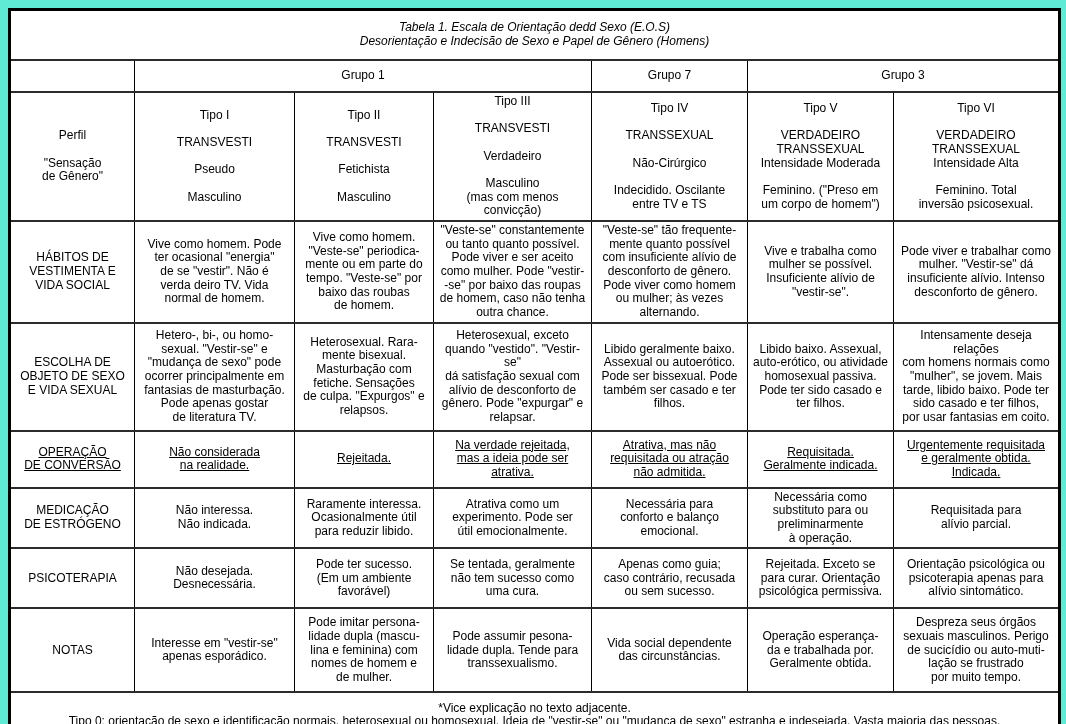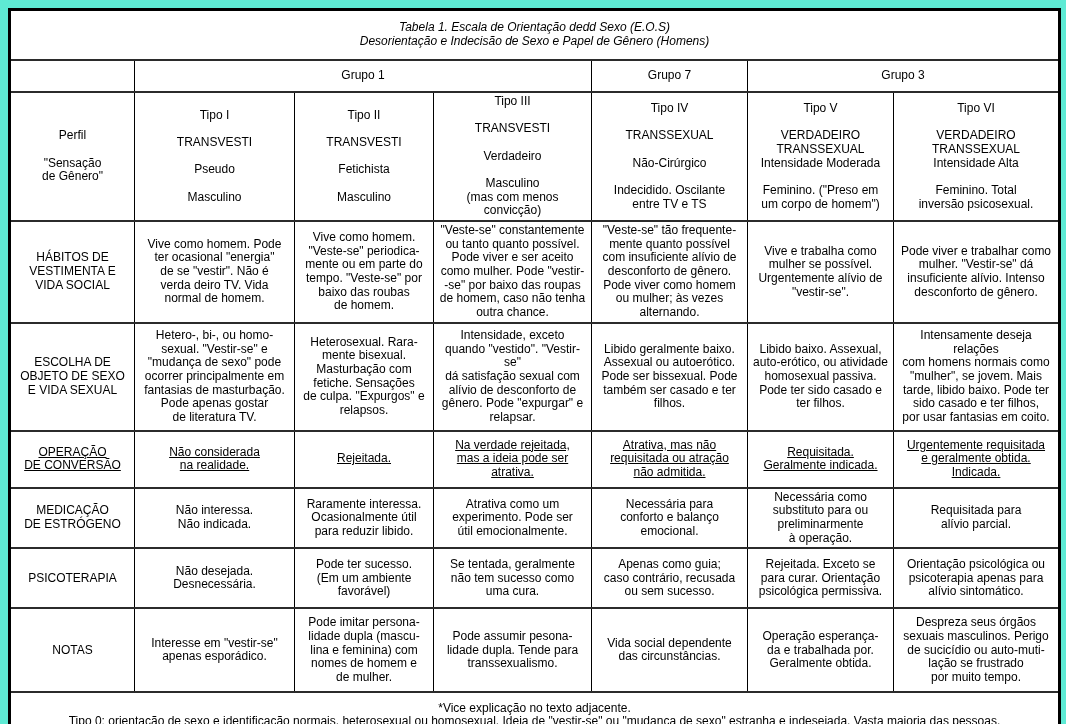--- a/index.html
+++ b/index.html
@@ -170,21 +170,21 @@
 outra chance.</td>
       <td>"Veste-se" tão frequente-
 mente quanto possível
 com insuficiente alívio de
 desconforto de gênero.
 Pode viver como homem
 ou mulher; às vezes
 alternando.</td>
       <td>Vive e trabalha como
 mulher se possível.
-Urgentemente alívio de
+Insuficiente alívio de
 "vestir-se".</td>
       <td class="sm">Pode viver e trabalhar como
 mulher. "Vestir-se" dá
 insuficiente alívio. Intenso
 desconforto de gênero.</td>
     </tr>
 
     <tr class="escolha-row">
       <th>ESCOLHA DE
 OBJETO DE SEXO
@@ -195,21 +195,21 @@
 ocorrer principalmente em
 fantasias de masturbação.
 Pode apenas gostar
 de literatura TV.</td>
       <td>Heterosexual. Rara-
 mente bisexual.
 Masturbação com
 fetiche. Sensações
 de culpa. "Expurgos" e
 relapsos.</td>
-      <td class="sm">Intensidade, exceto
+      <td class="sm">Heterosexual, exceto
 quando "vestido". "Vestir-se"
 dá satisfação sexual com
 alívio de desconforto de
 gênero. Pode "expurgar" e
 relapsar.</td>
       <td>Libido geralmente baixo.
 Assexual ou autoerótico.
 Pode ser bissexual. Pode
 também ser casado e ter
 filhos.</td>

